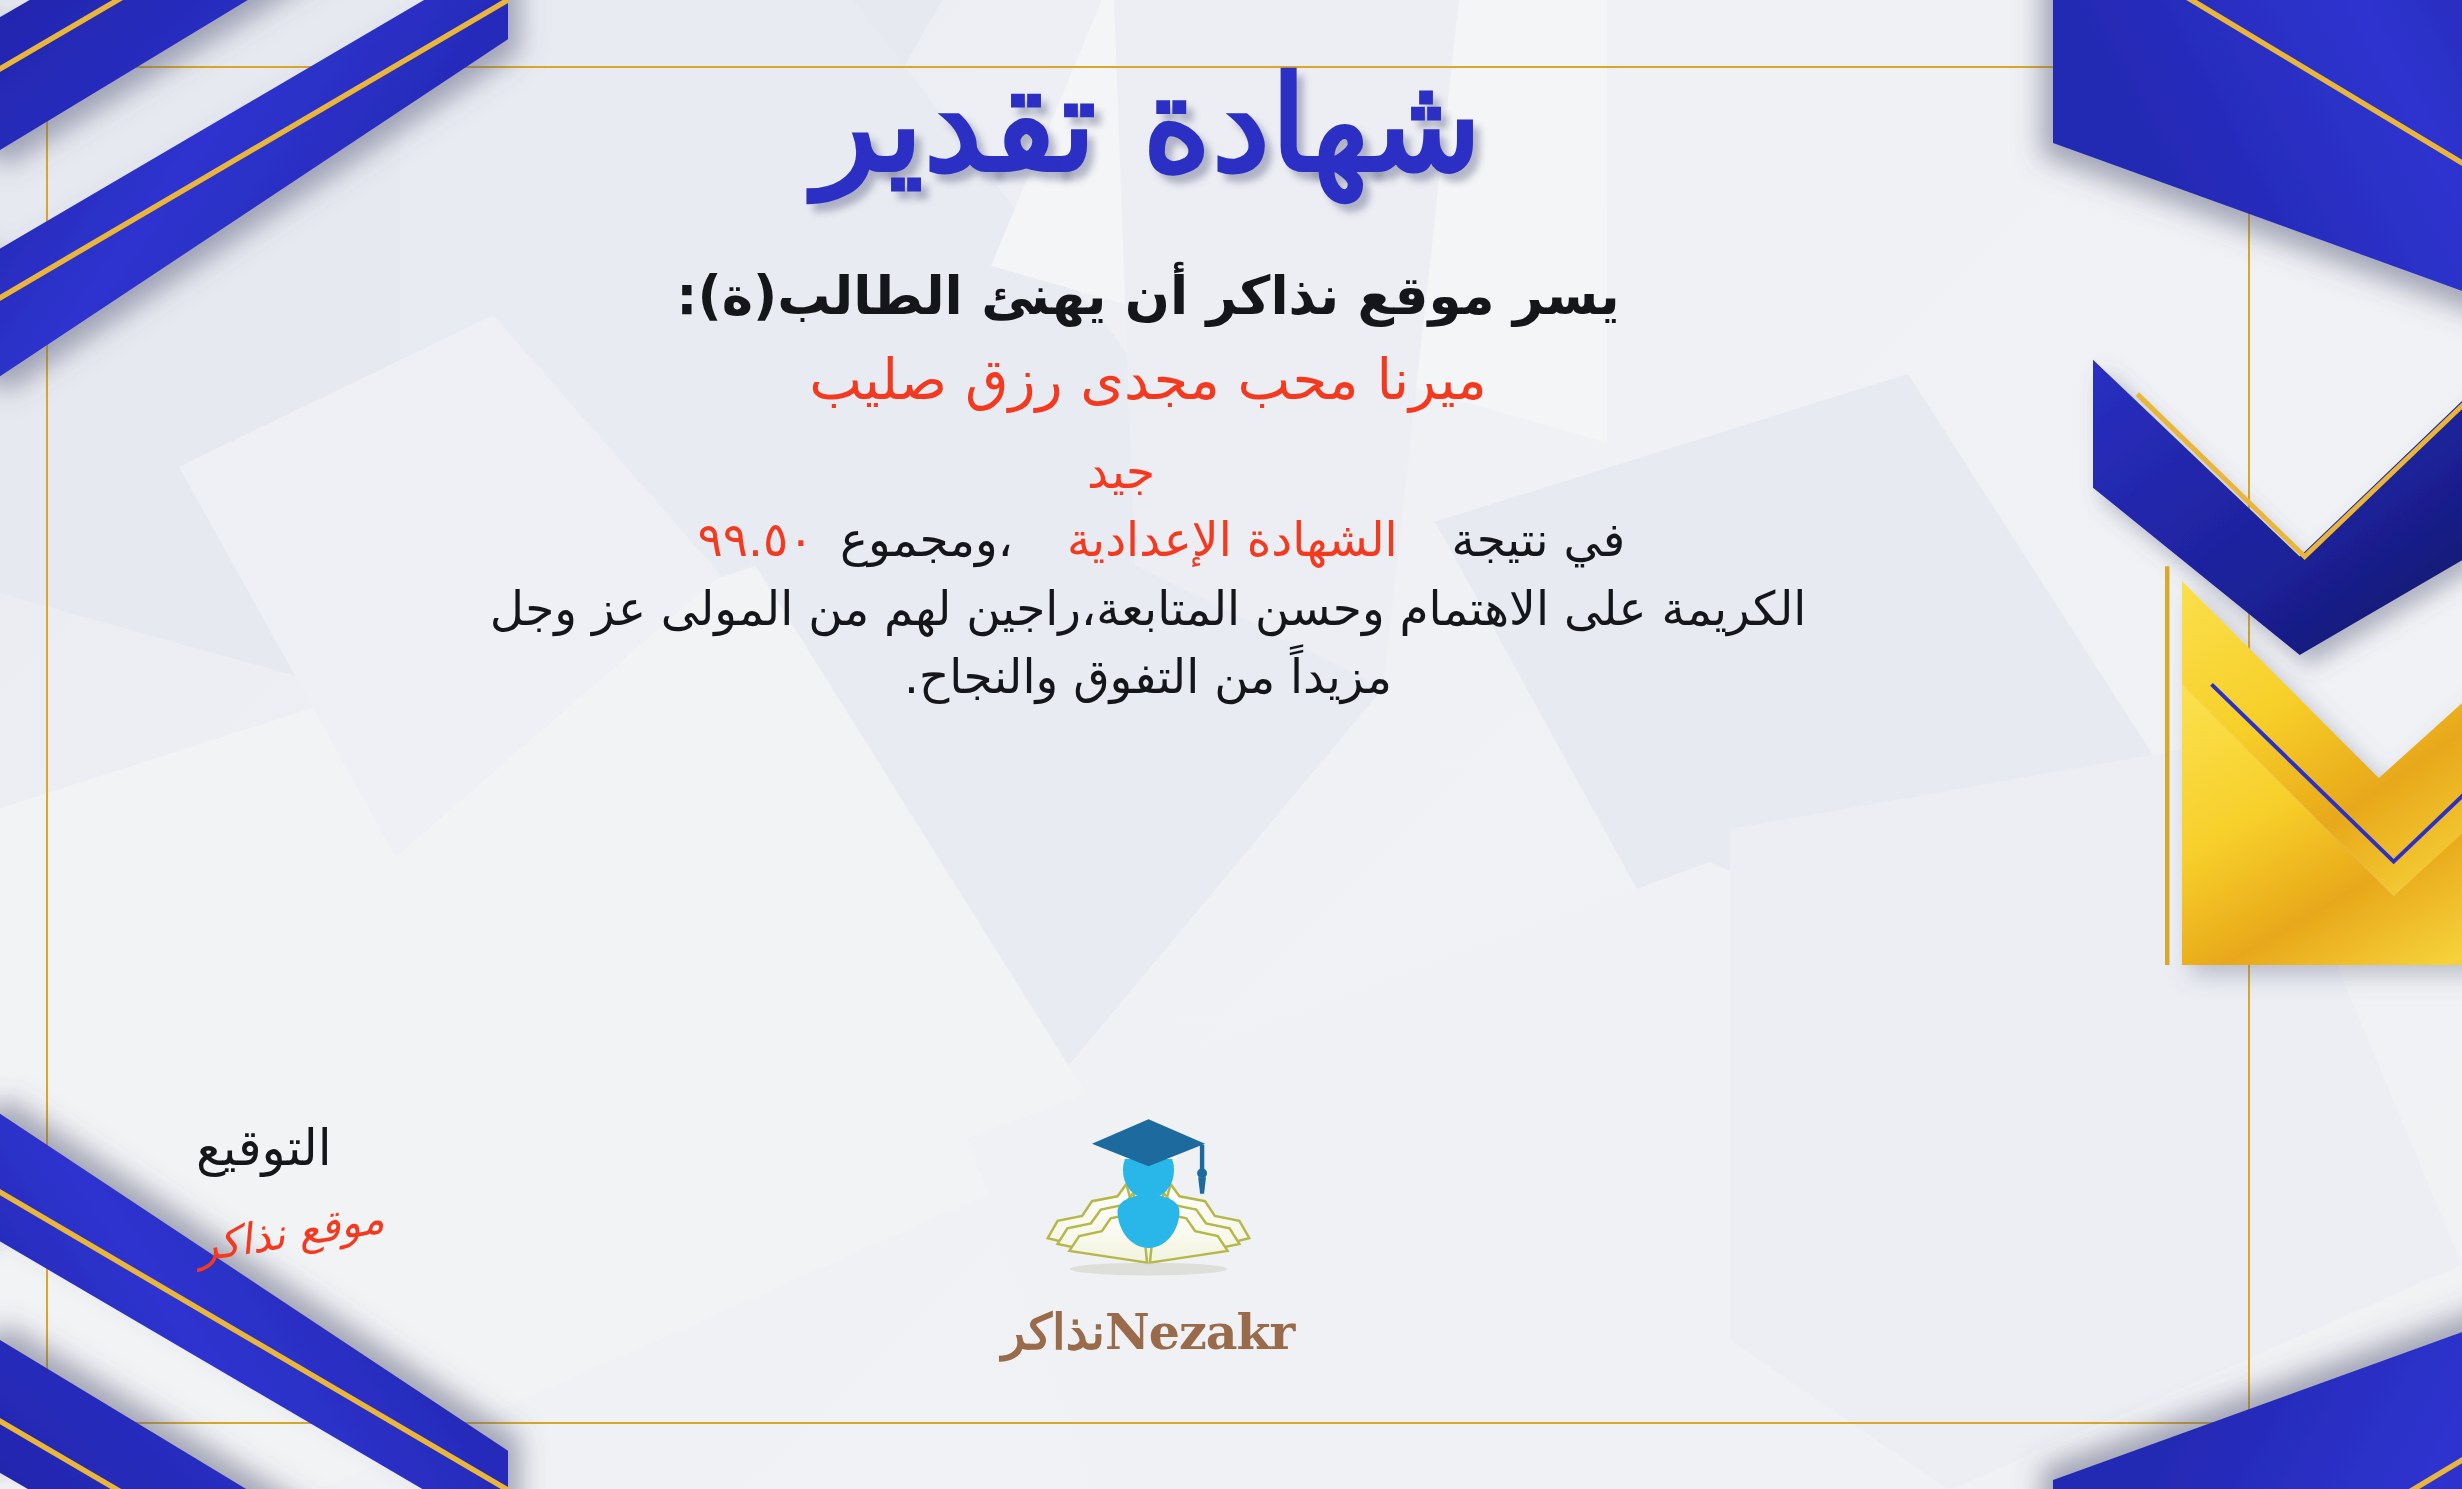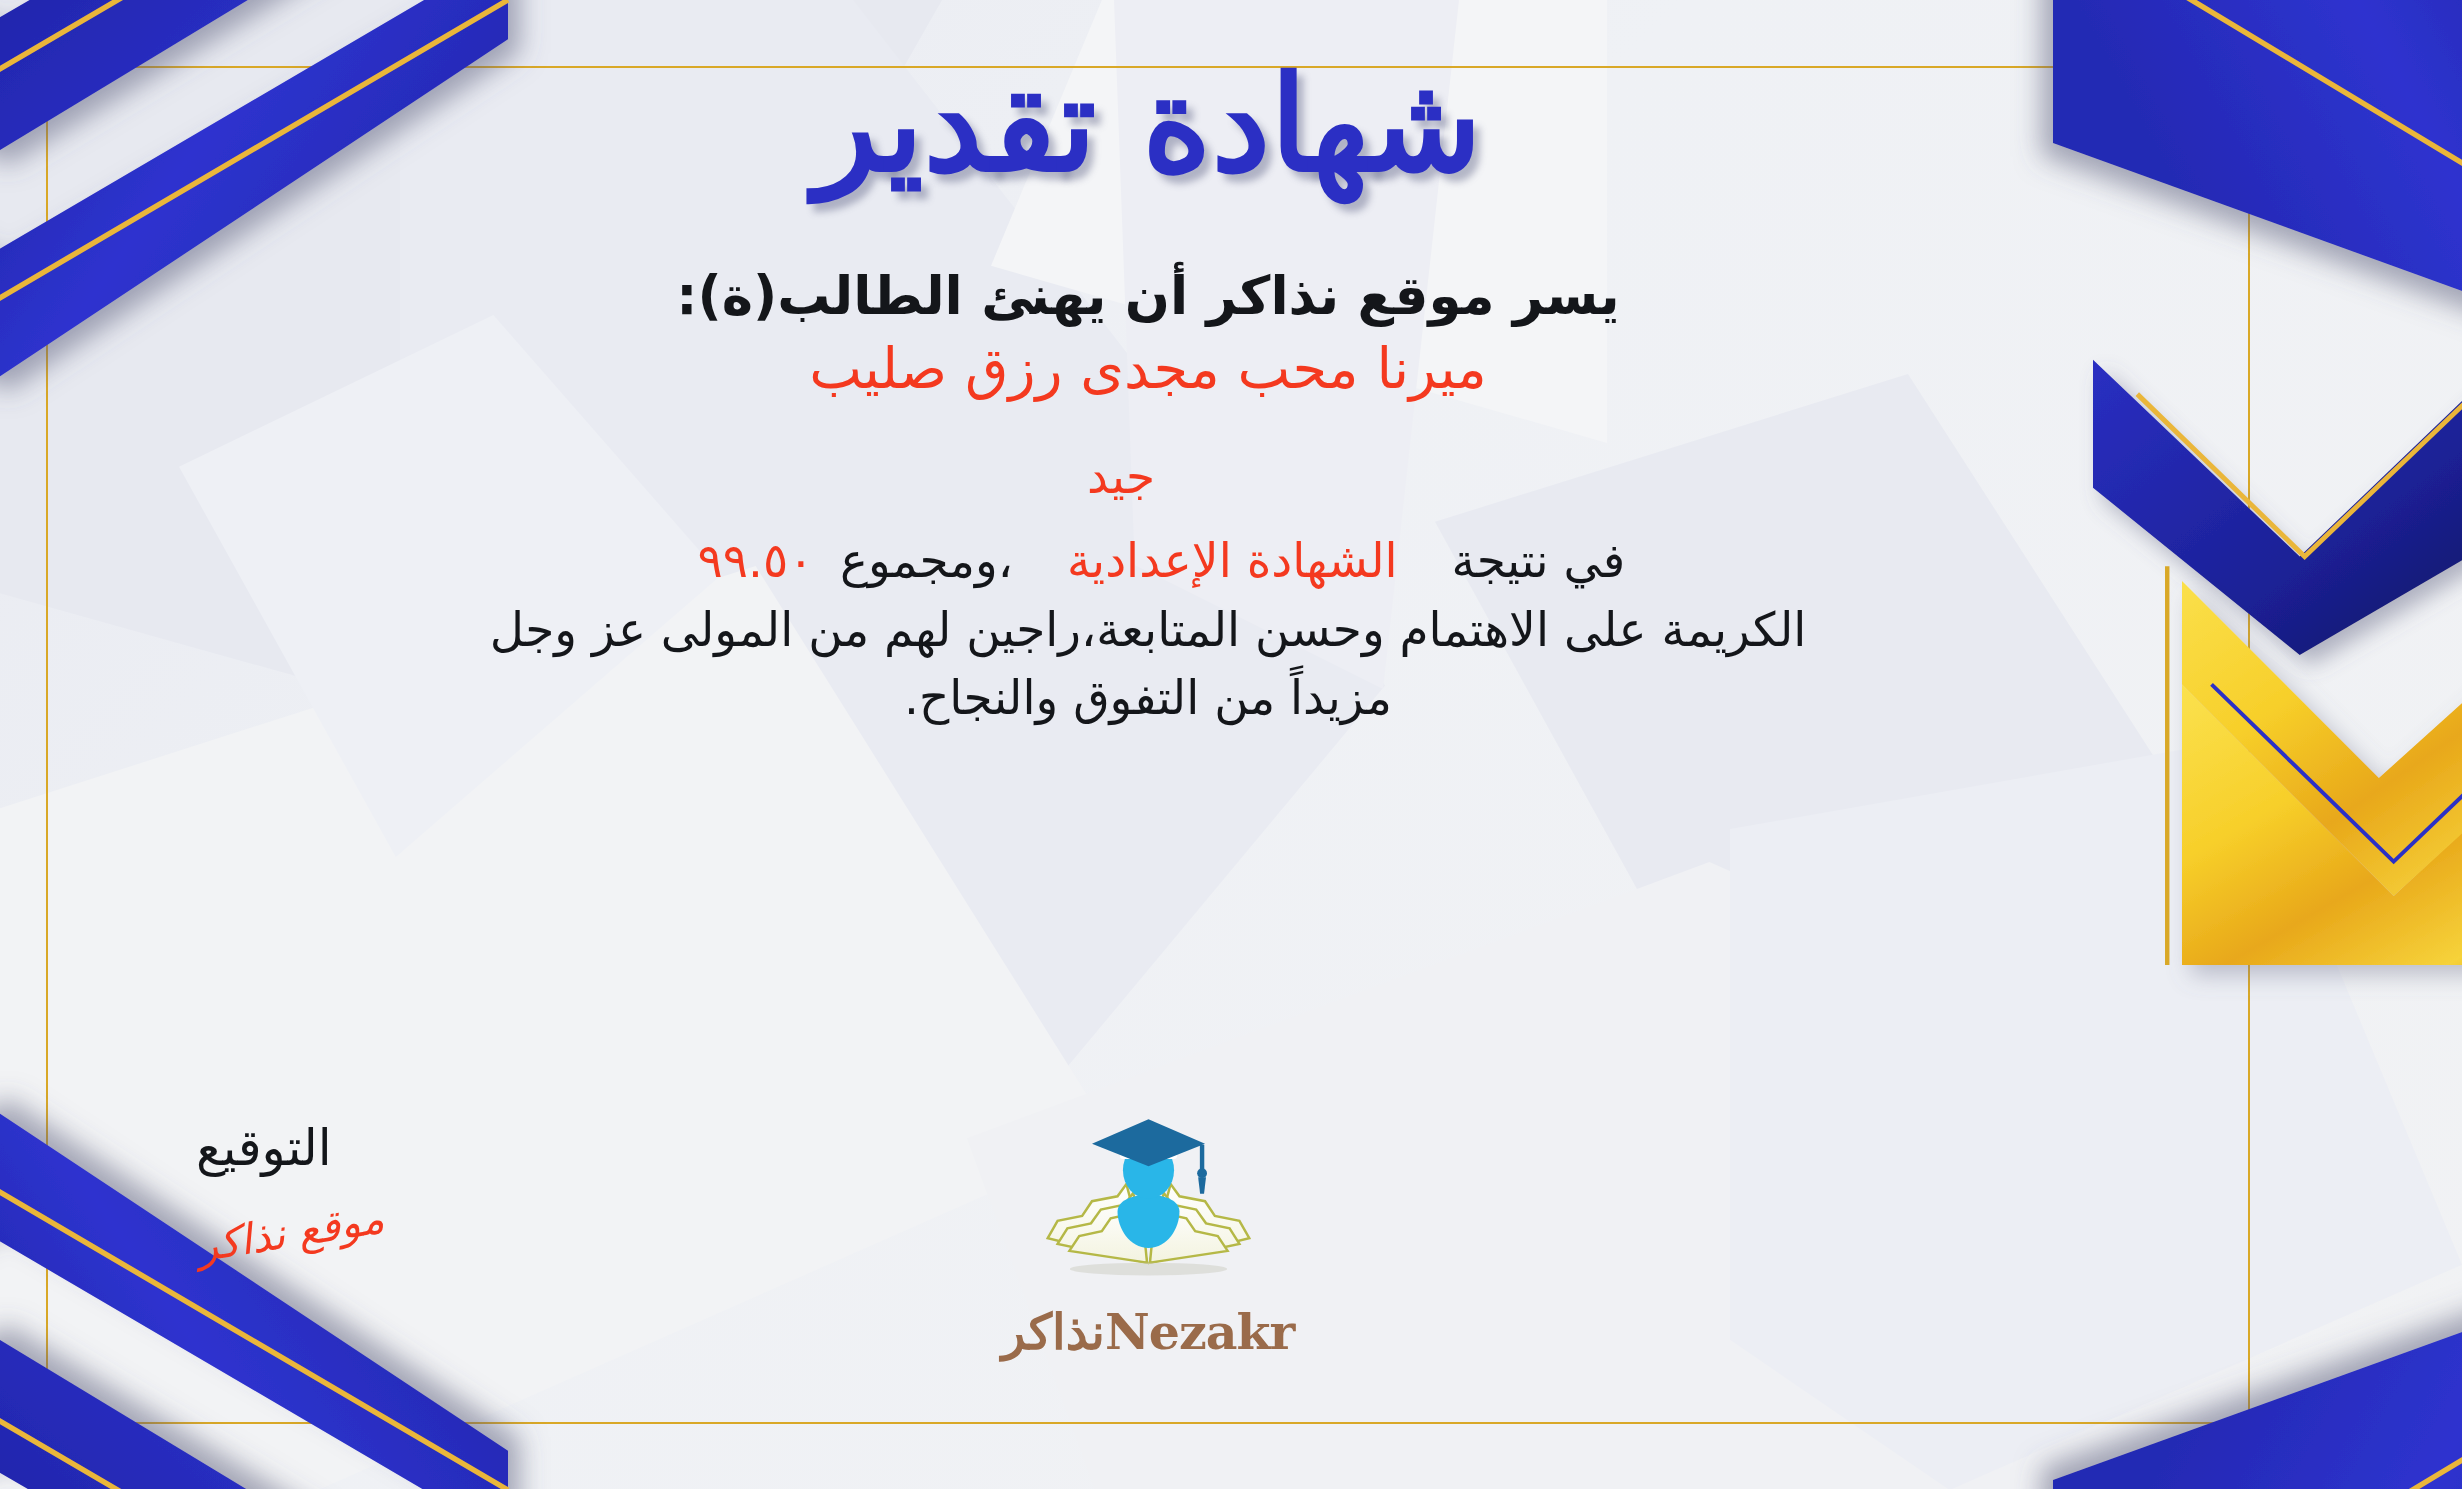--- a/index.html
+++ b/index.html
@@ -74,33 +74,33 @@
     font-weight:700;
     color:#2b2fc4;
     letter-spacing:-3px;
     text-shadow:6.9px 7.9px 7.9px rgba(90,95,130,.42);
     white-space:nowrap;
     line-height:1;
   }
 
   .congrats{margin-top:70px;font-size:53px;color:#14161a;font-weight:700;white-space:nowrap;}
 
-  .student{margin-top:10px;font-size:56px;color:#f4391f;font-weight:400;white-space:nowrap;}
+  .student{margin-top:21px;font-size:56px;color:#f4391f;font-weight:400;white-space:nowrap;}
 
   .body-block{
     margin-top:25.6px;
     width:2192px;
     font-size:47px;
     color:#14161a;
     line-height:1.46;
     text-align:center;
   }
   .body-line{white-space:nowrap;}
   .body-line.j{display:flex;justify-content:center;align-items:baseline;gap:0;}
-  .hl{color:#f4391f;margin-top:16px;}
+  .hl{color:#f4391f;}
   .sp{display:inline-block;width:54px;}
   .sp-s{display:inline-block;width:26.6px;}
 
   
   .footer{position:absolute;left:0;right:0;bottom:76px;height:295px;}
 
   .sign-col{position:absolute;right:1921px;top:0;width:345px;text-align:left;}
   .sign-label{font-size:50px;color:#14161a;}
   .sign-mark{
     margin-top:30.5px;

